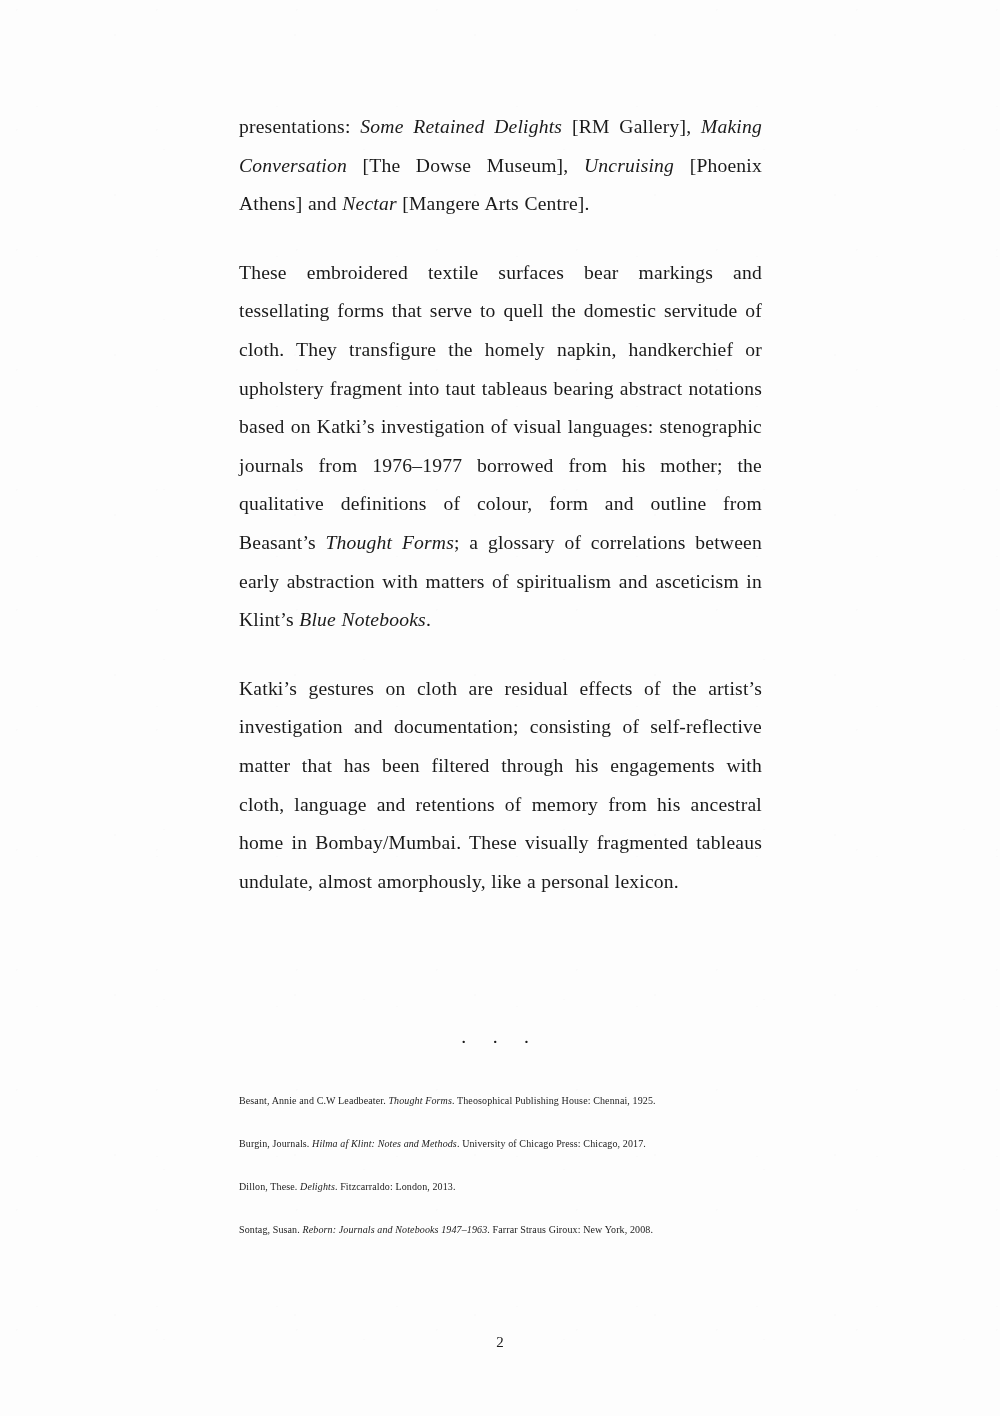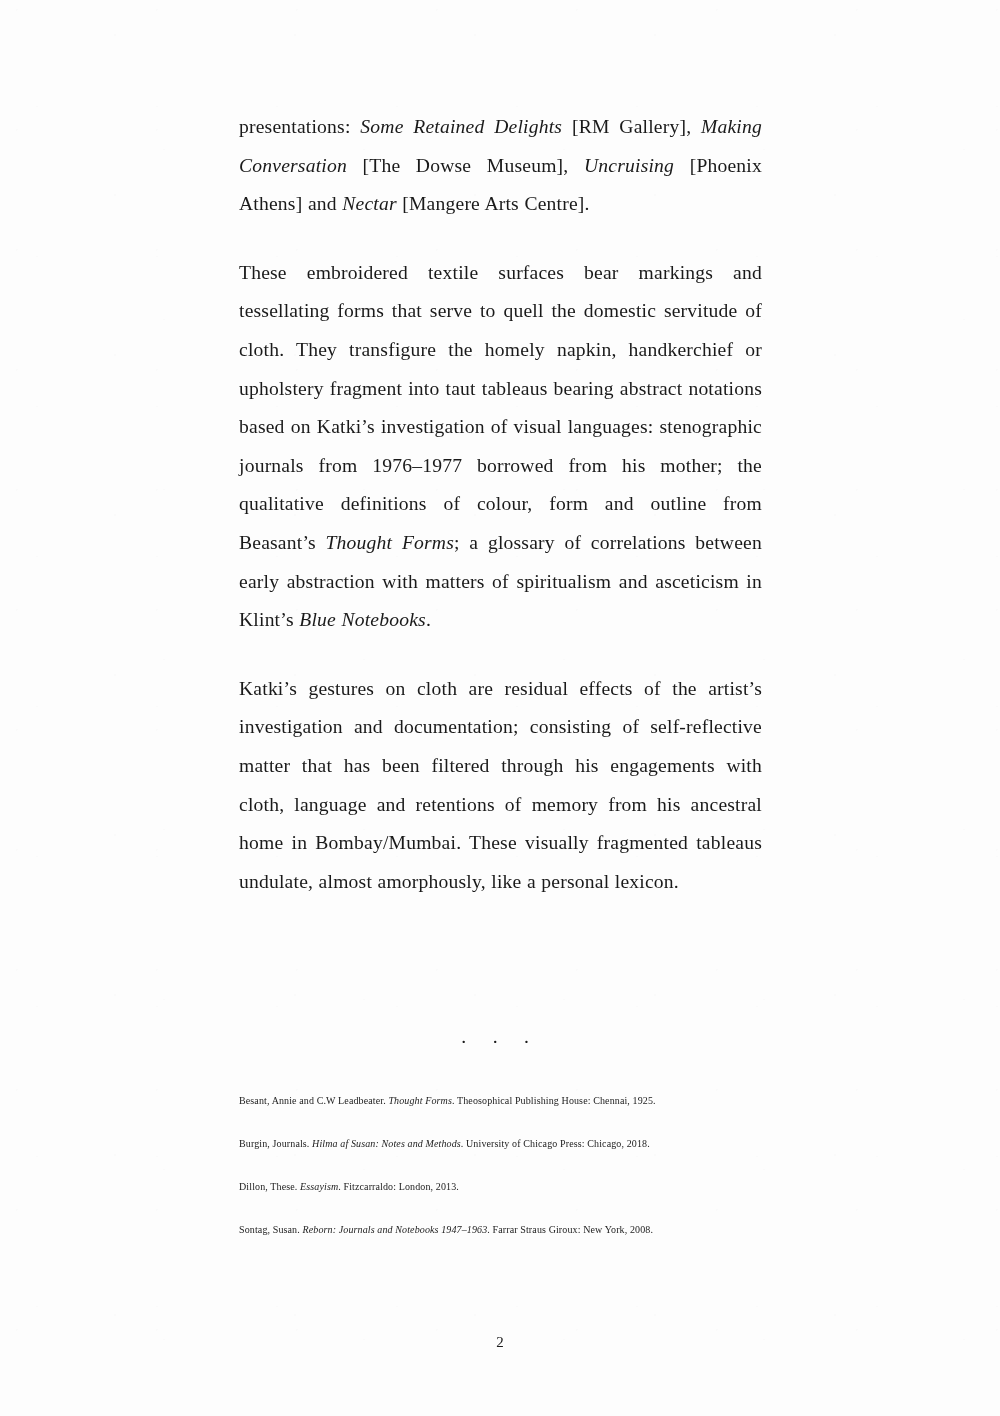--- a/index.html
+++ b/index.html
@@ -109,20 +109,20 @@
   <div class="text-column">
     <p class="body-par"><span>presentations: </span><i>Some Retained Delights</i><span> [RM Gallery], </span><i>Making Conversation</i><span> [The Dowse Museum], </span><i>Uncruising</i><span> [Phoenix Athens] and </span><i>Nectar</i><span> [Mangere Arts Centre].</span></p>
     <p class="body-par"><span>These embroidered textile surfaces bear markings and tessellating forms that serve to quell the domestic servitude of cloth. They transfigure the homely napkin, handkerchief or upholstery fragment into taut tableaus bearing abstract notations based on Katki’s investigation of visual languages: stenographic journals from 1976–1977 borrowed from his mother; the qualitative definitions of colour, form and outline from Beasant’s </span><i>Thought Forms</i><span>; a glossary of correlations between early abstraction with matters of spiritualism and asceticism in Klint’s </span><i>Blue Notebooks</i><span>.</span></p>
     <p class="body-par"><span>Katki’s gestures on cloth are residual effects of the artist’s investigation and documentation; consisting of self-reflective matter that has been filtered through his engagements with cloth, language and retentions of memory from his ancestral home in Bombay/Mumbai. These visually fragmented tableaus undulate, almost amorphously, like a personal lexicon.</span></p>
   </div>
 
   <div class="divider">. . .</div>
 
   <div class="bibliography">
     <p class="bib-entry"><span>Besant, Annie and C.W Leadbeater. </span><i>Thought Forms</i><span>. Theosophical Publishing House: Chennai, 1925.</span></p>
-    <p class="bib-entry"><span>Burgin, Journals. </span><i>Hilma af Susan: Notes and Methods</i><span>. University of Chicago Press: Chicago, 2018.</span></p>
-    <p class="bib-entry"><span>Dillon, These. </span><i>Essayism</i><span>. Fitzcarraldo: London, 2013.</span></p>
+    <p class="bib-entry"><span>Burgin, Journals. </span><i>Hilma af Klint: Notes and Methods</i><span>. University of Chicago Press: Chicago, 2017.</span></p>
+    <p class="bib-entry"><span>Dillon, These. </span><i>Delights</i><span>. Fitzcarraldo: London, 2013.</span></p>
     <p class="bib-entry"><span>Sontag, Susan. </span><i>Reborn: Journals and Notebooks 1947–1963</i><span>. Farrar Straus Giroux: New York, 2008.</span></p>
   </div>
 
   <div class="page-number">2</div>
 
 </div>
 
 </body></html>

